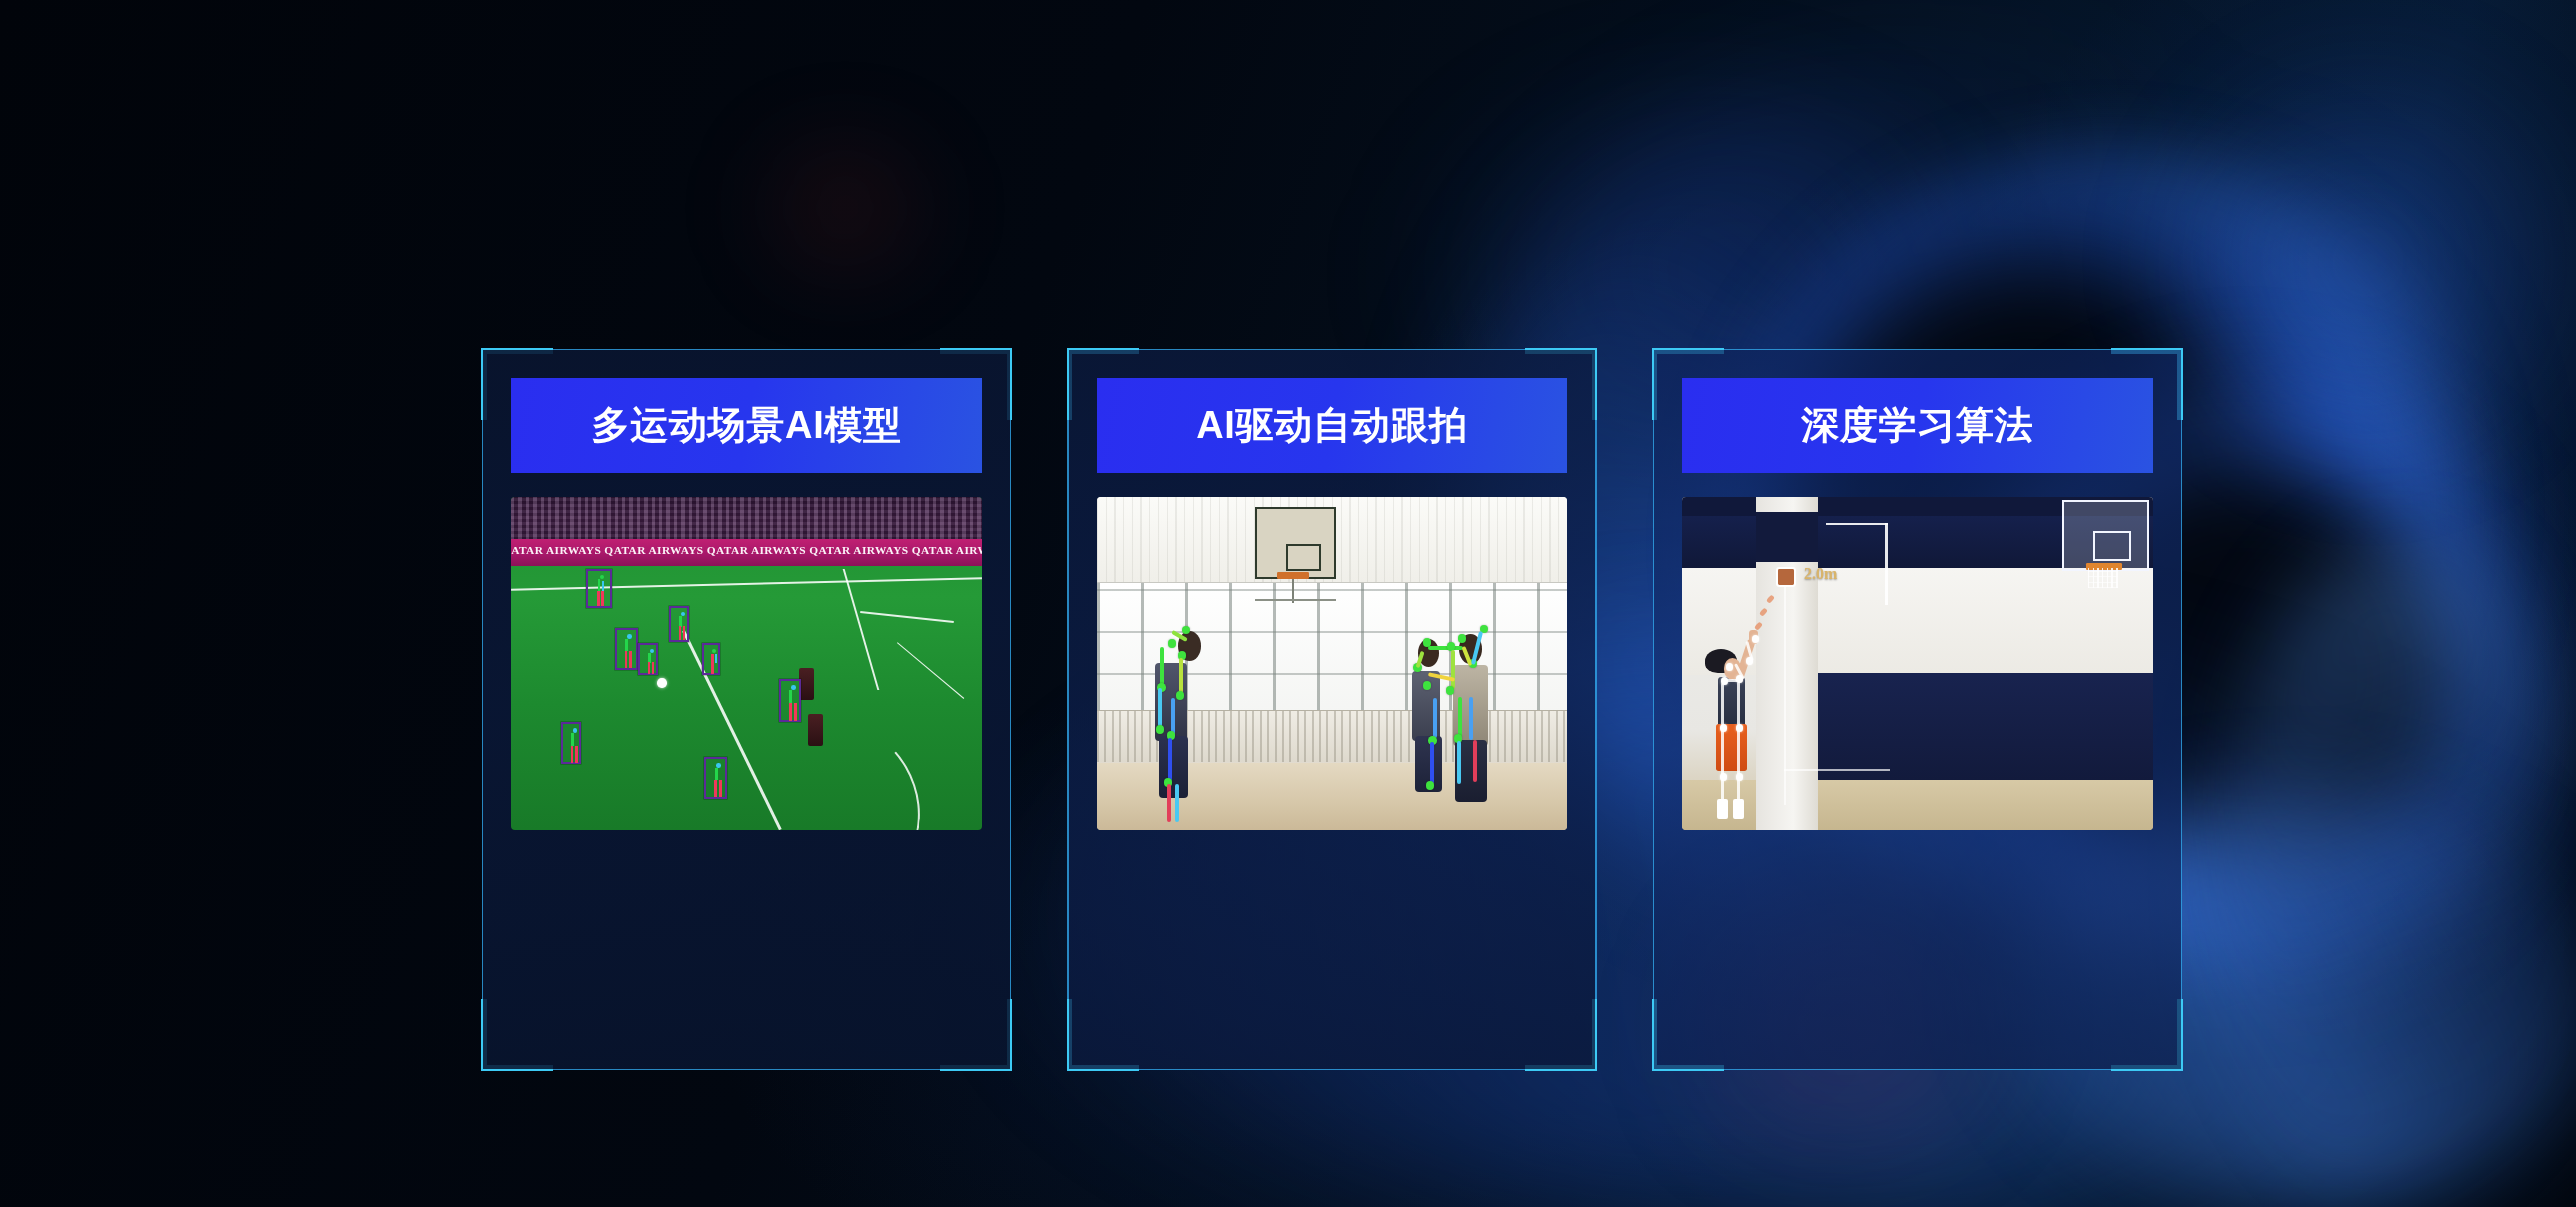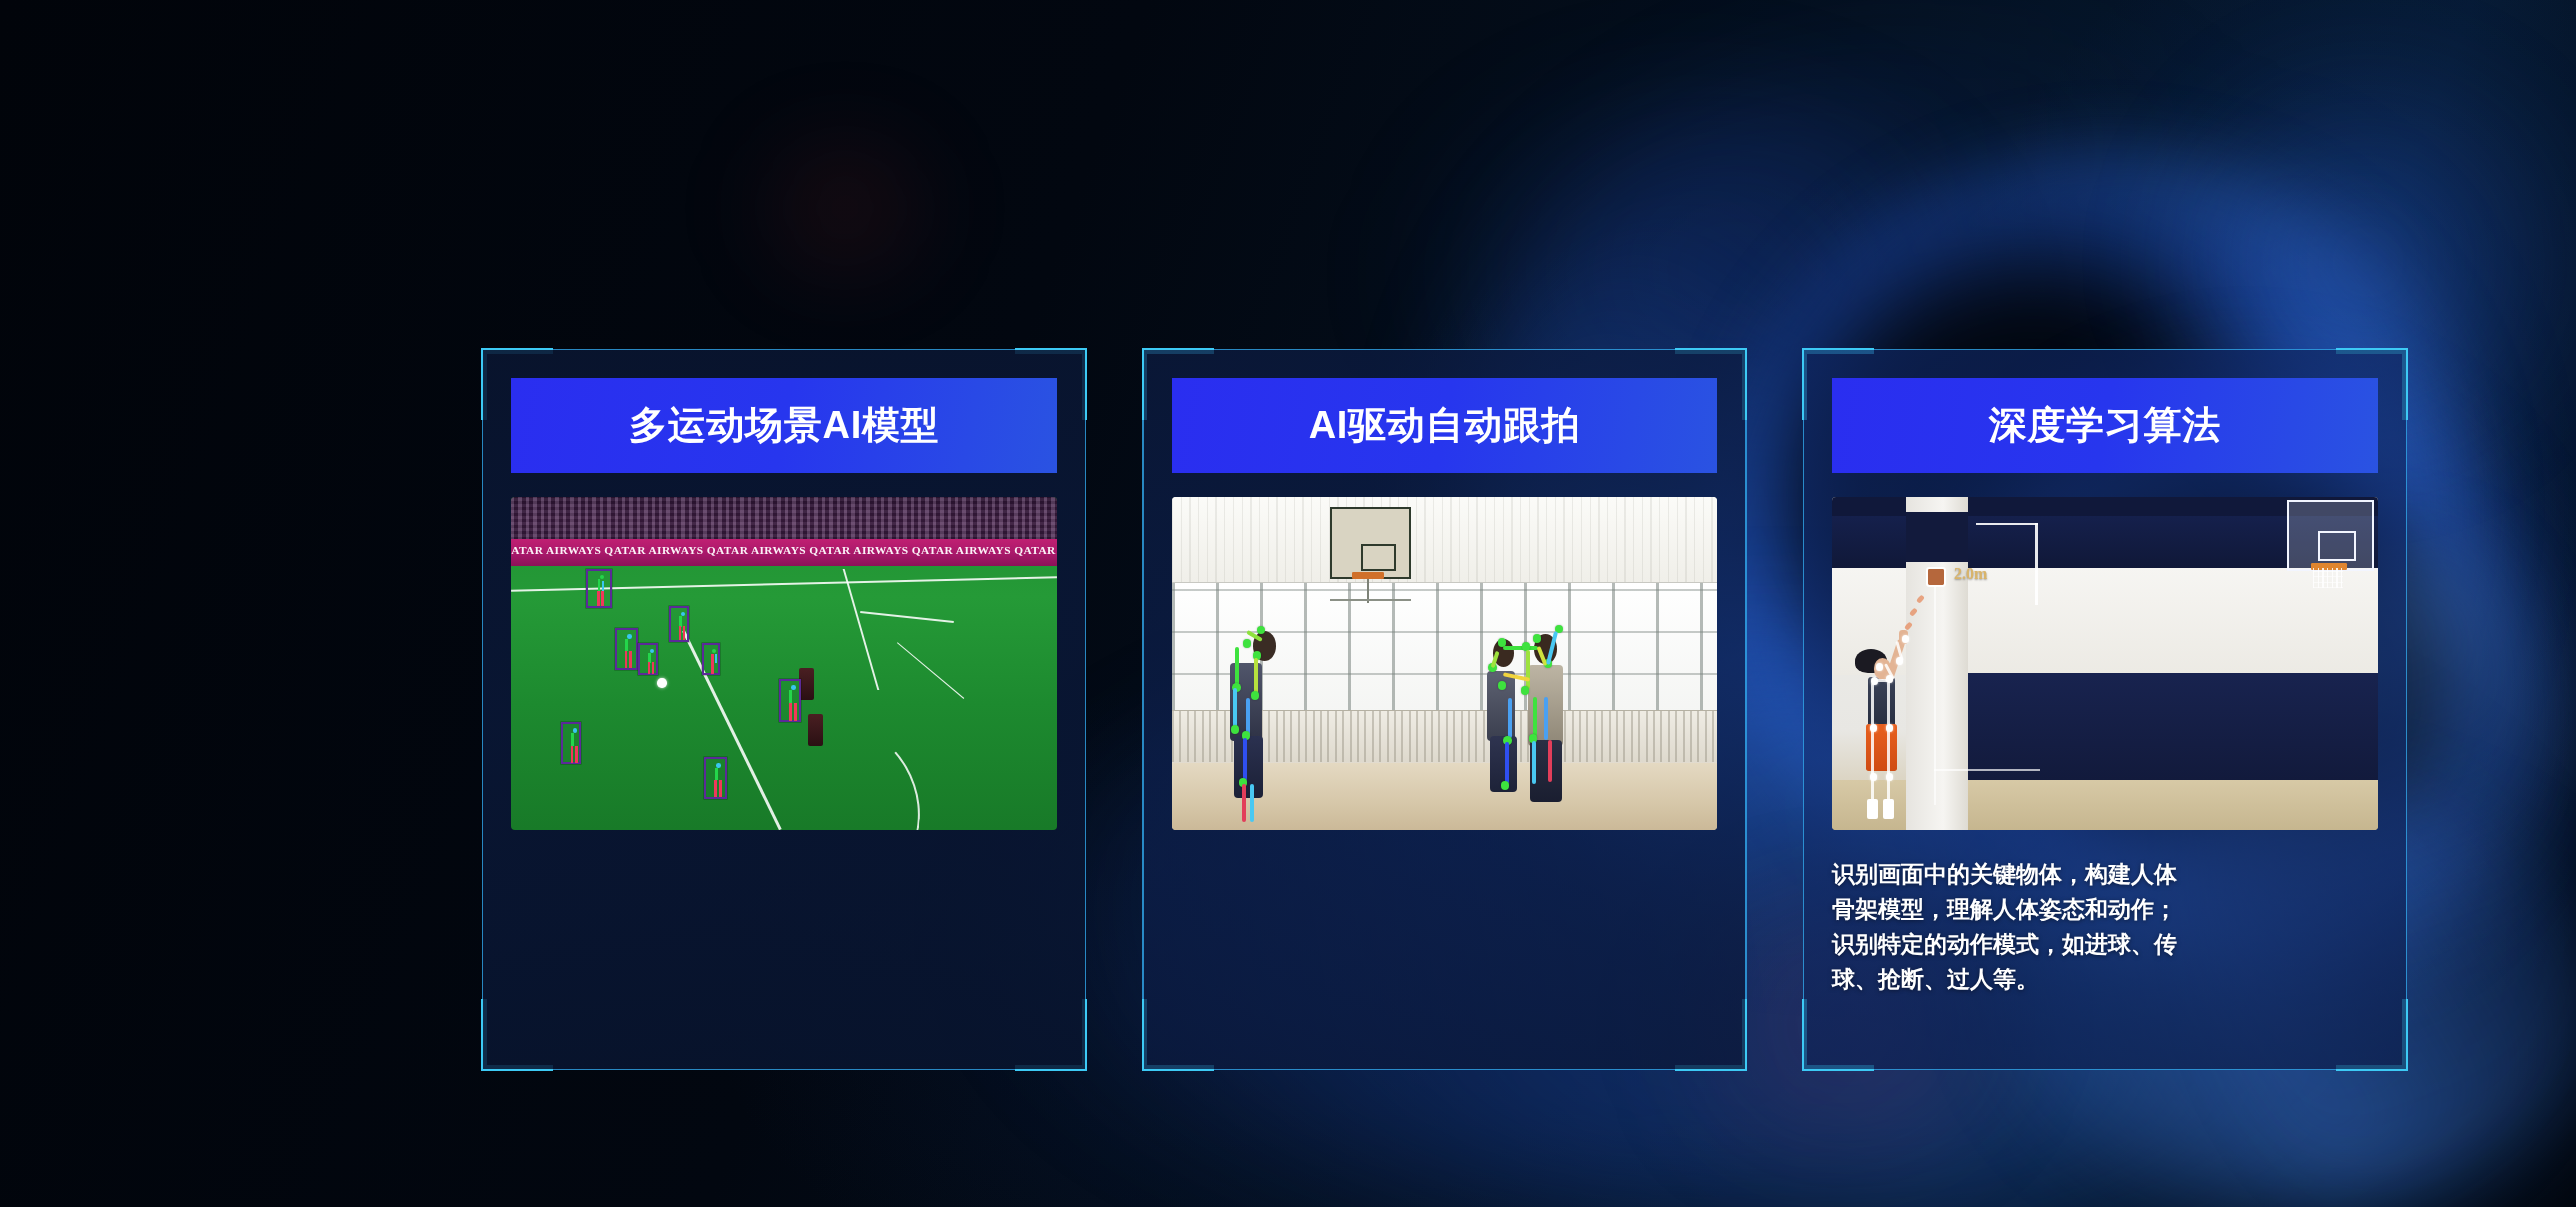--- a/index.html
+++ b/index.html
@@ -41,21 +41,21 @@
         background:radial-gradient(circle, rgba(120,40,90,.22) 0%, rgba(4,10,24,0) 70%); filter:blur(47px); }
   .s8 { left:704px; top:121px; width:282px; height:174px;
         background:radial-gradient(circle, rgba(150,40,40,.16) 0%, rgba(4,10,24,0) 70%); filter:blur(37px); }
   .s9 { left:2227px; top:550px; width:349px; height:657px;
         background:linear-gradient(160deg, rgba(90,160,255,.34) 0%, rgba(18,46,120,.10) 60%, rgba(4,10,24,0) 100%);
         border-radius:46%; filter:blur(39px); }
   .s10{ left:1375px; top:81px; width:604px; height:470px;
         background:radial-gradient(ellipse at 60% 40%, rgba(30,74,175,.26) 0%, rgba(3,8,18,0) 70%); filter:blur(50px); }
 
   
-  #cards { position:absolute; left:482px; top:349px; width:1925px; height:721px;
+  #cards { position:absolute; left:482px; top:349px; width:1700px; height:721px;
            display:flex; gap:56px; }
 
   .card { position:relative; flex:1 1 0; }
 
   
   .card .edge { position:absolute; background:#2f9fe0; opacity:.85; }
   .card .edge.top    { left:0; right:0; top:0; height:1.3px; }
   .card .edge.bottom { left:0; right:0; bottom:0; height:1.3px; }
   .card .edge.left   { left:0; top:0; bottom:0; width:1.3px; }
   .card .edge.right  { right:0; top:0; bottom:0; width:1.3px; }
@@ -501,24 +501,18 @@
             <div class="b" style="left:55px;top:185px;width:2.7px;height:43px;"></div>
             <div class="j" style="left:38px;top:276px;"></div>
             <div class="j" style="left:54px;top:276px;"></div>
             <div class="b" style="left:39px;top:232px;width:2.7px;height:46px;"></div>
             <div class="b" style="left:55px;top:232px;width:2.7px;height:46px;"></div>
             <div class="b" style="left:39px;top:282px;width:2.7px;height:27px;"></div>
             <div class="b" style="left:55px;top:282px;width:2.7px;height:27px;"></div>
           </div>
         </div>
 
-        <div class="desc">
-          <p>识别画面中的关键物体，构建人体</p>
-          <p>骨架模型，理解人体姿态和动作；</p>
-          <p>识别特定的动作模式，如进球、传</p>
-          <p>球、抢断、过人等。</p>
-        </div>
       </div>
     </div>
 
   </div>
 </div>
 
 
 </body></html>

